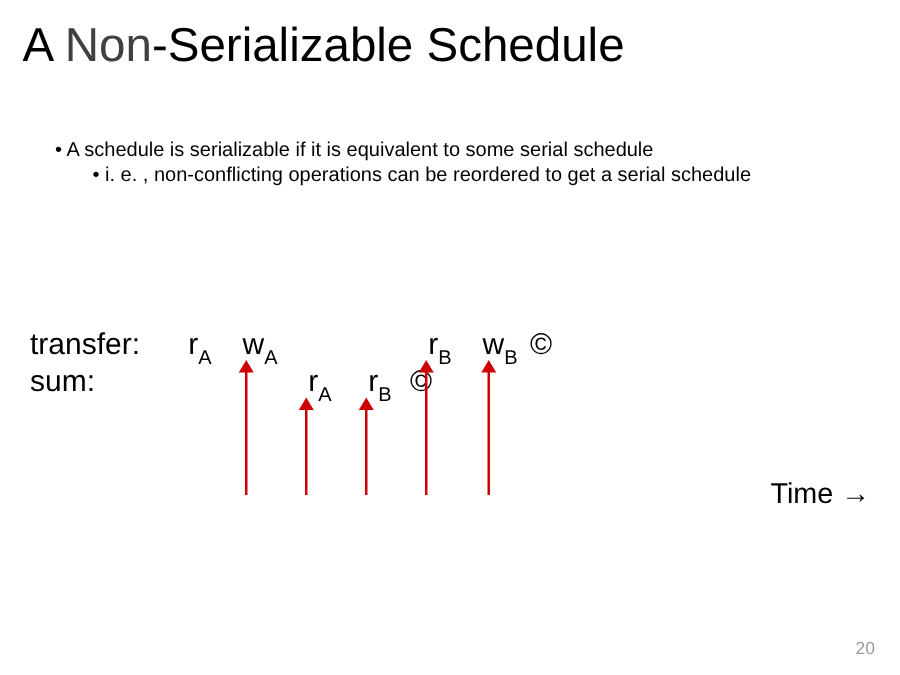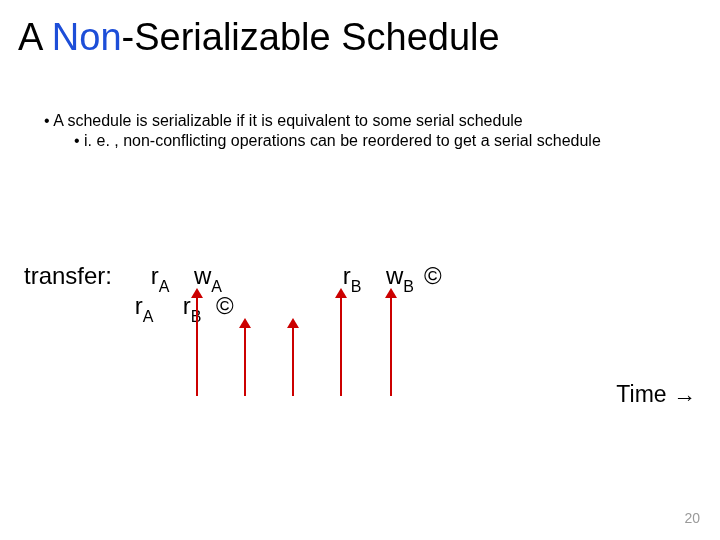--- a/index.html
+++ b/index.html
@@ -19,21 +19,21 @@
     height: 540px;
     box-sizing: border-box;
   }
   .title {
     position: absolute;
     left: 18px;
     top: 16px;
     font-size: 38px;
     font-weight: 400;
   }
-  .title .red { color: #1d4ed8; }
+  .title .red { color: #404040; }
   .bullets {
     position: absolute;
     left: 24px;
     top: 112px;
     width: 660px;
     font-size: 16px;
     line-height: 1.15;
   }
   .bull1 {
     text-indent: -14px;
@@ -143,20 +143,21 @@
       <span class="row-label">transfer:</span>
       <span class="step"><span>r</span><span class="sub">A</span></span>
       <span class="step w"><span>w</span><span class="sub">A</span></span>
       <span class="step blank"></span>
       <span class="step blank"></span>
       <span class="step"><span>r</span><span class="sub">B</span></span>
       <span class="step w"><span>w</span><span class="sub">B</span></span>
       <span class="commit-sym">©</span>
     </div>
     <div class="row">
+      <span class="row-label">sum:</span>
       <span class="step blank"></span>
       <span class="step blank"></span>
       <span class="step"><span>r</span><span class="sub">A</span></span>
       <span class="step"><span>r</span><span class="sub">B</span></span>
       <span class="commit-sym">©</span>
     </div>
   </div>
 
   <div class="arrow" style="left:196px; top:296px; height:100px;"></div>
   <div class="arrow" style="left:244px; top:326px; height:70px;"></div>

